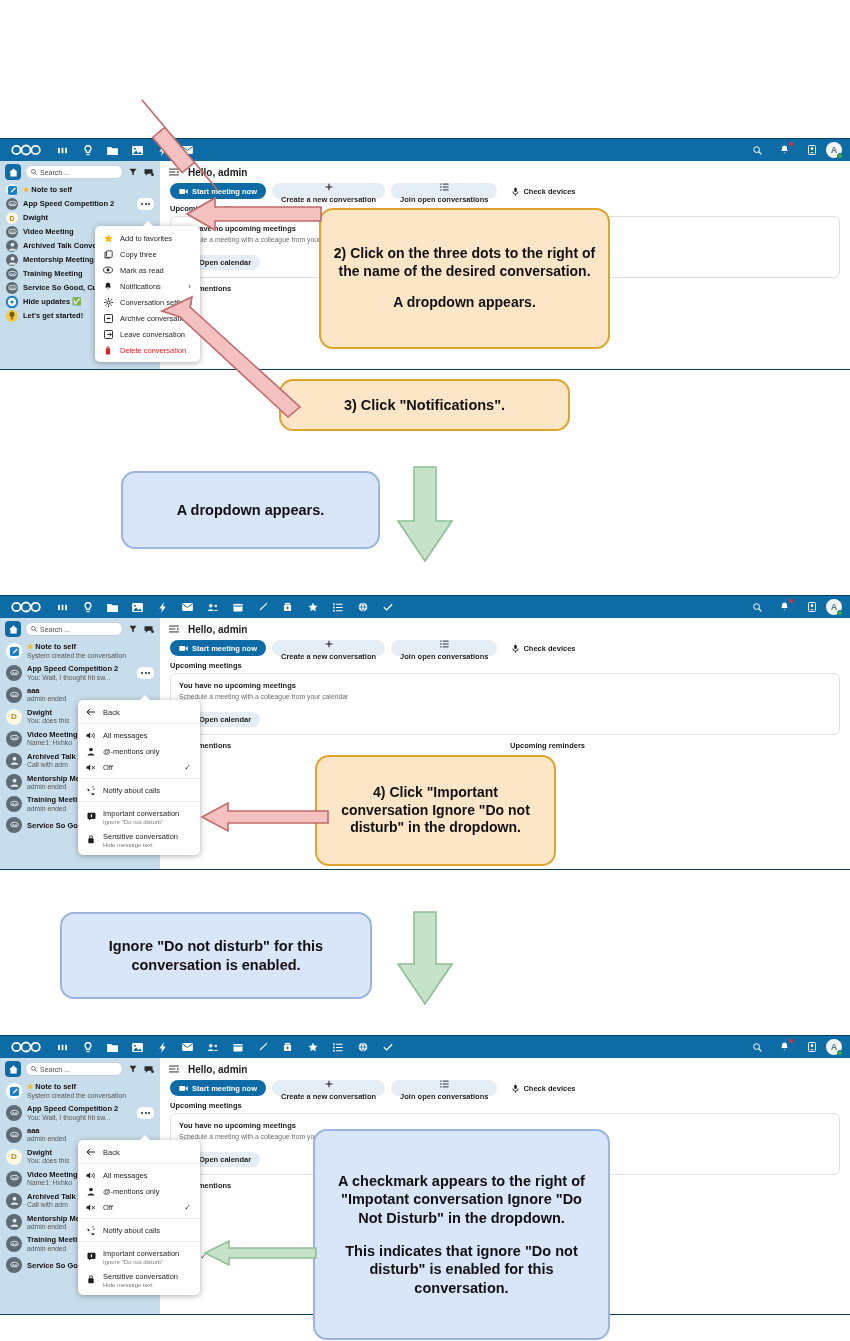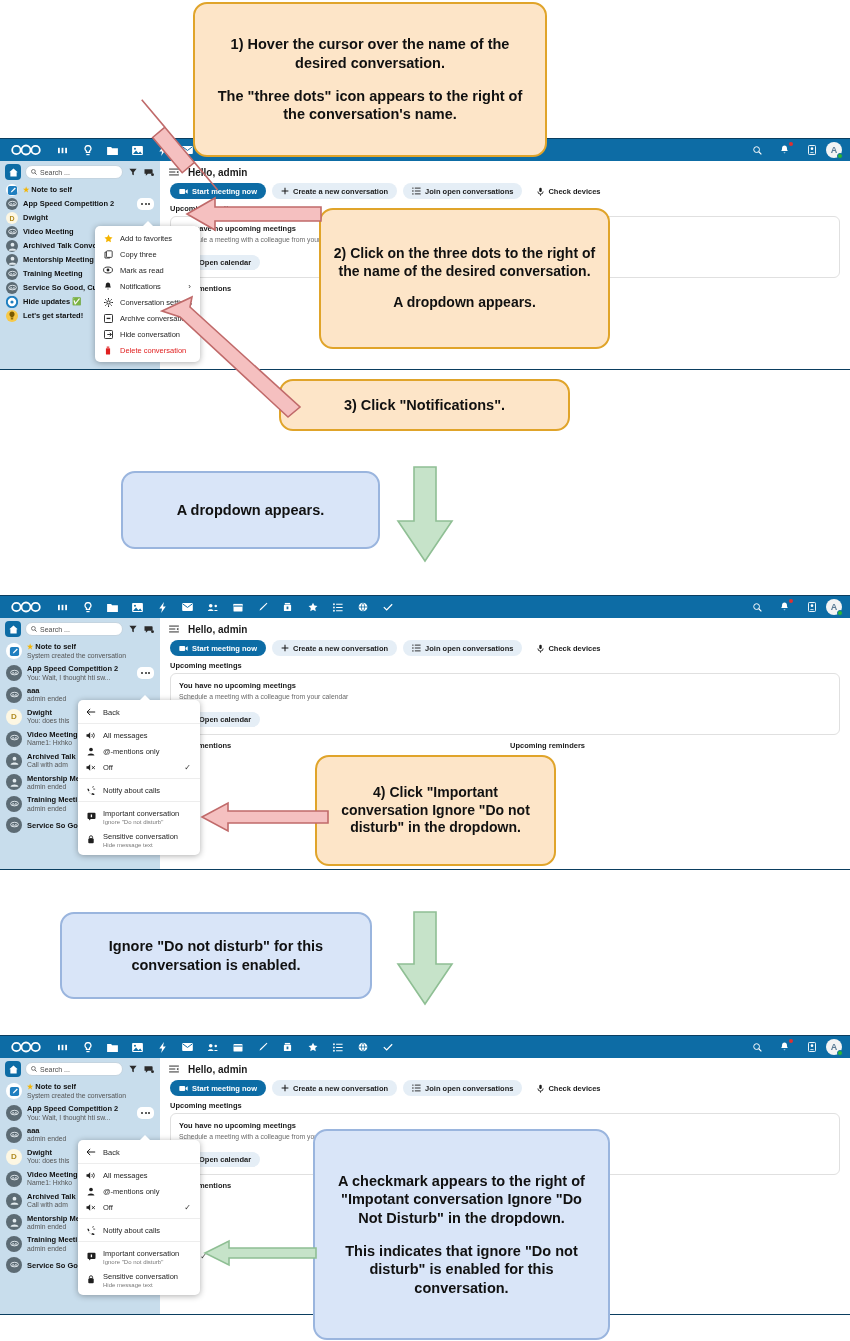--- a/index.html
+++ b/index.html
@@ -127,21 +127,21 @@
   
   .main { flex: 1 1 auto; background: #fff; position: relative; padding: 0 0 0 0; }
   .main-top { display:flex; align-items:center; gap:8px; height: 22px; padding: 0 8px; }
   .main-title { font-size: 10px; font-weight: bold; color:#1a1a1a; }
   .btnrow { display:flex; align-items:center; gap:6px; padding: 0 10px; }
   .btn {
     height: 16px; border-radius: 8px; display:flex; align-items:center; gap:4px;
     padding: 0 9px; font-size: 7.5px; font-weight: bold; white-space: nowrap;
   }
   .btn.primary { background:#0d6ca5; color:#fff; }
-  .btn.ghost { background:#e5eef6; color:#1a1a1a; }
+  .btn.ghost { background:#e5eef6; color:#1a1a1a;flex-direction:column; }
   .btn.plain { background:transparent; color:#1a1a1a; }
   .sec-label { font-size: 7.5px; font-weight: bold; color: #1a1a1a; padding: 5px 10px 3px; }
   .card {
     margin: 0 10px; border: 1px solid #e0e0e0; border-radius: 6px;
     padding: 7px 8px; min-height: 58px;
   }
   .card h4 { font-size: 7.5px; color:#1a1a1a; }
   .card p { font-size: 6.8px; color:#6b6b6b; margin-top: 3px; line-height:1.3; }
   .cardbtn {
     display:inline-flex; align-items:center; gap:4px; margin-top: 10px;
@@ -531,21 +531,21 @@
      <span>Archive conversation</span>
 
    </div>
           <div class="mi">
      <span class="mi-ic">
               <svg width="9" height="9" viewBox="0 0 11 11">
                 <rect x=".6" y=".6" width="9.8" height="9.8" rx="1" fill="none" stroke="currentColor" stroke-width="1.1"></rect>
                 <path d="M4 5.5h5M7 3.4l2.1 2.1L7 7.6" fill="none" stroke="currentColor" stroke-width="1.1"></path>
               </svg>
             </span>
-     <span>Hide conversation</span>
+     <span>Leave conversation</span>
 
    </div>
           <div class="mi danger">
      <span class="mi-ic">
               <svg width="8" height="9" viewBox="0 0 10 11">
                 <rect x="2.4" y="2.6" width="5.2" height="8" rx=".8" fill="#e02020"></rect>
                 <rect x="3.4" y=".6" width="3.2" height="1.4" fill="#e02020"></rect>
               </svg>
             </span>
      <span>Delete conversation</span>
@@ -1413,26 +1413,20 @@
   <svg class="arrow" style="left:200px; top:800px; width:130px; height:34px;" viewBox="0 0 130 34">
     <path d="M2 17 L28 3 L28 11 L128 11 L128 23 L28 23 L28 31 Z" fill="#f5c0c0" stroke="#c06a6a" stroke-width="1.6"></path>
   </svg>
   <svg class="arrow" style="left:395px; top:910px; width:60px; height:98px;" viewBox="0 0 60 98">
     <path d="M19 2 L41 2 L41 54 L57 54 L30 94 L3 54 L19 54 Z" fill="#c6e3c9" stroke="#8fbf94" stroke-width="1.6"></path>
   </svg>
   <svg class="arrow" style="left:203px; top:1238px; width:115px; height:30px;" viewBox="0 0 115 30">
     <path d="M2 15 L26 3 L26 10 L113 10 L113 20 L26 20 L26 27 Z" fill="#c6e3c9" stroke="#8fbf94" stroke-width="1.6"></path>
   </svg>
 
-  <div class="callout orange" style="left:193px; top:2px; width:354px; height:155px; font-size:14.5px;">
-    <div>
-      <p>1) Hover the cursor over the name of the desired conversation.</p>
-      <p>The "three dots" icon appears to the right of the conversation's name.</p>
-    </div>
-  </div>
 
   <div class="callout orange" style="left:279px; top:208px; width:291px; height:141px; font-size:14px;margin-left:40px;">
     <div>
       <p>2) Click on the three dots to the right of the name of the desired conversation.</p>
       <p>A dropdown appears.</p>
     </div>
   </div>
 
   <div class="callout orange" style="left:279px; top:379px; width:291px; height:52px; font-size:14.5px;">
     <p>3) Click "Notifications".</p>

